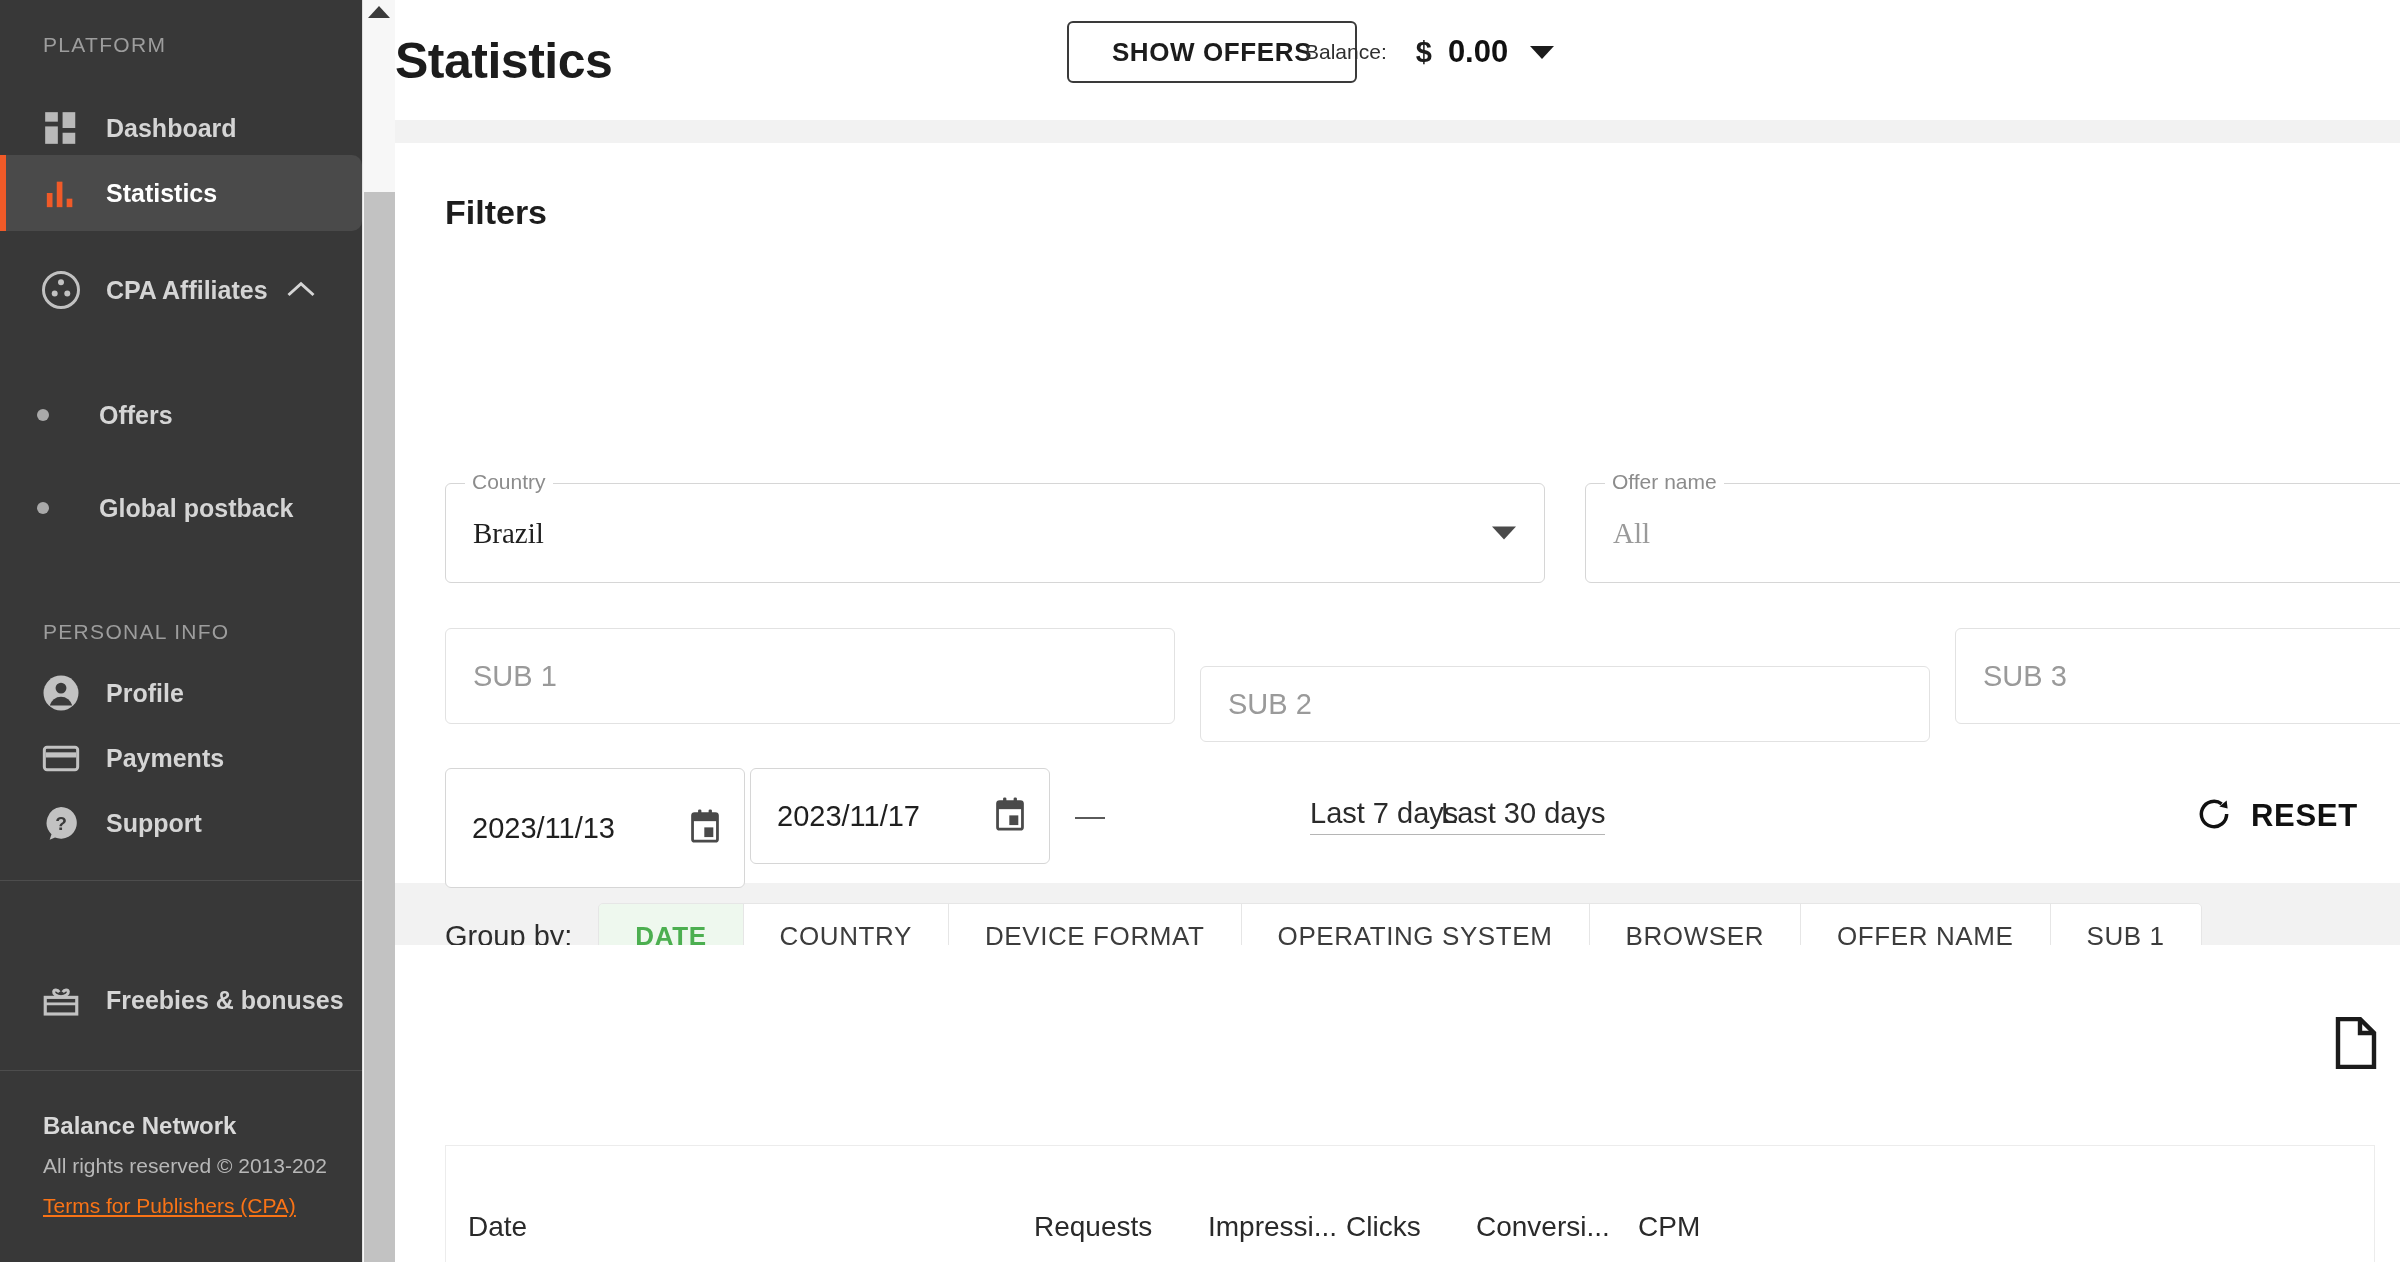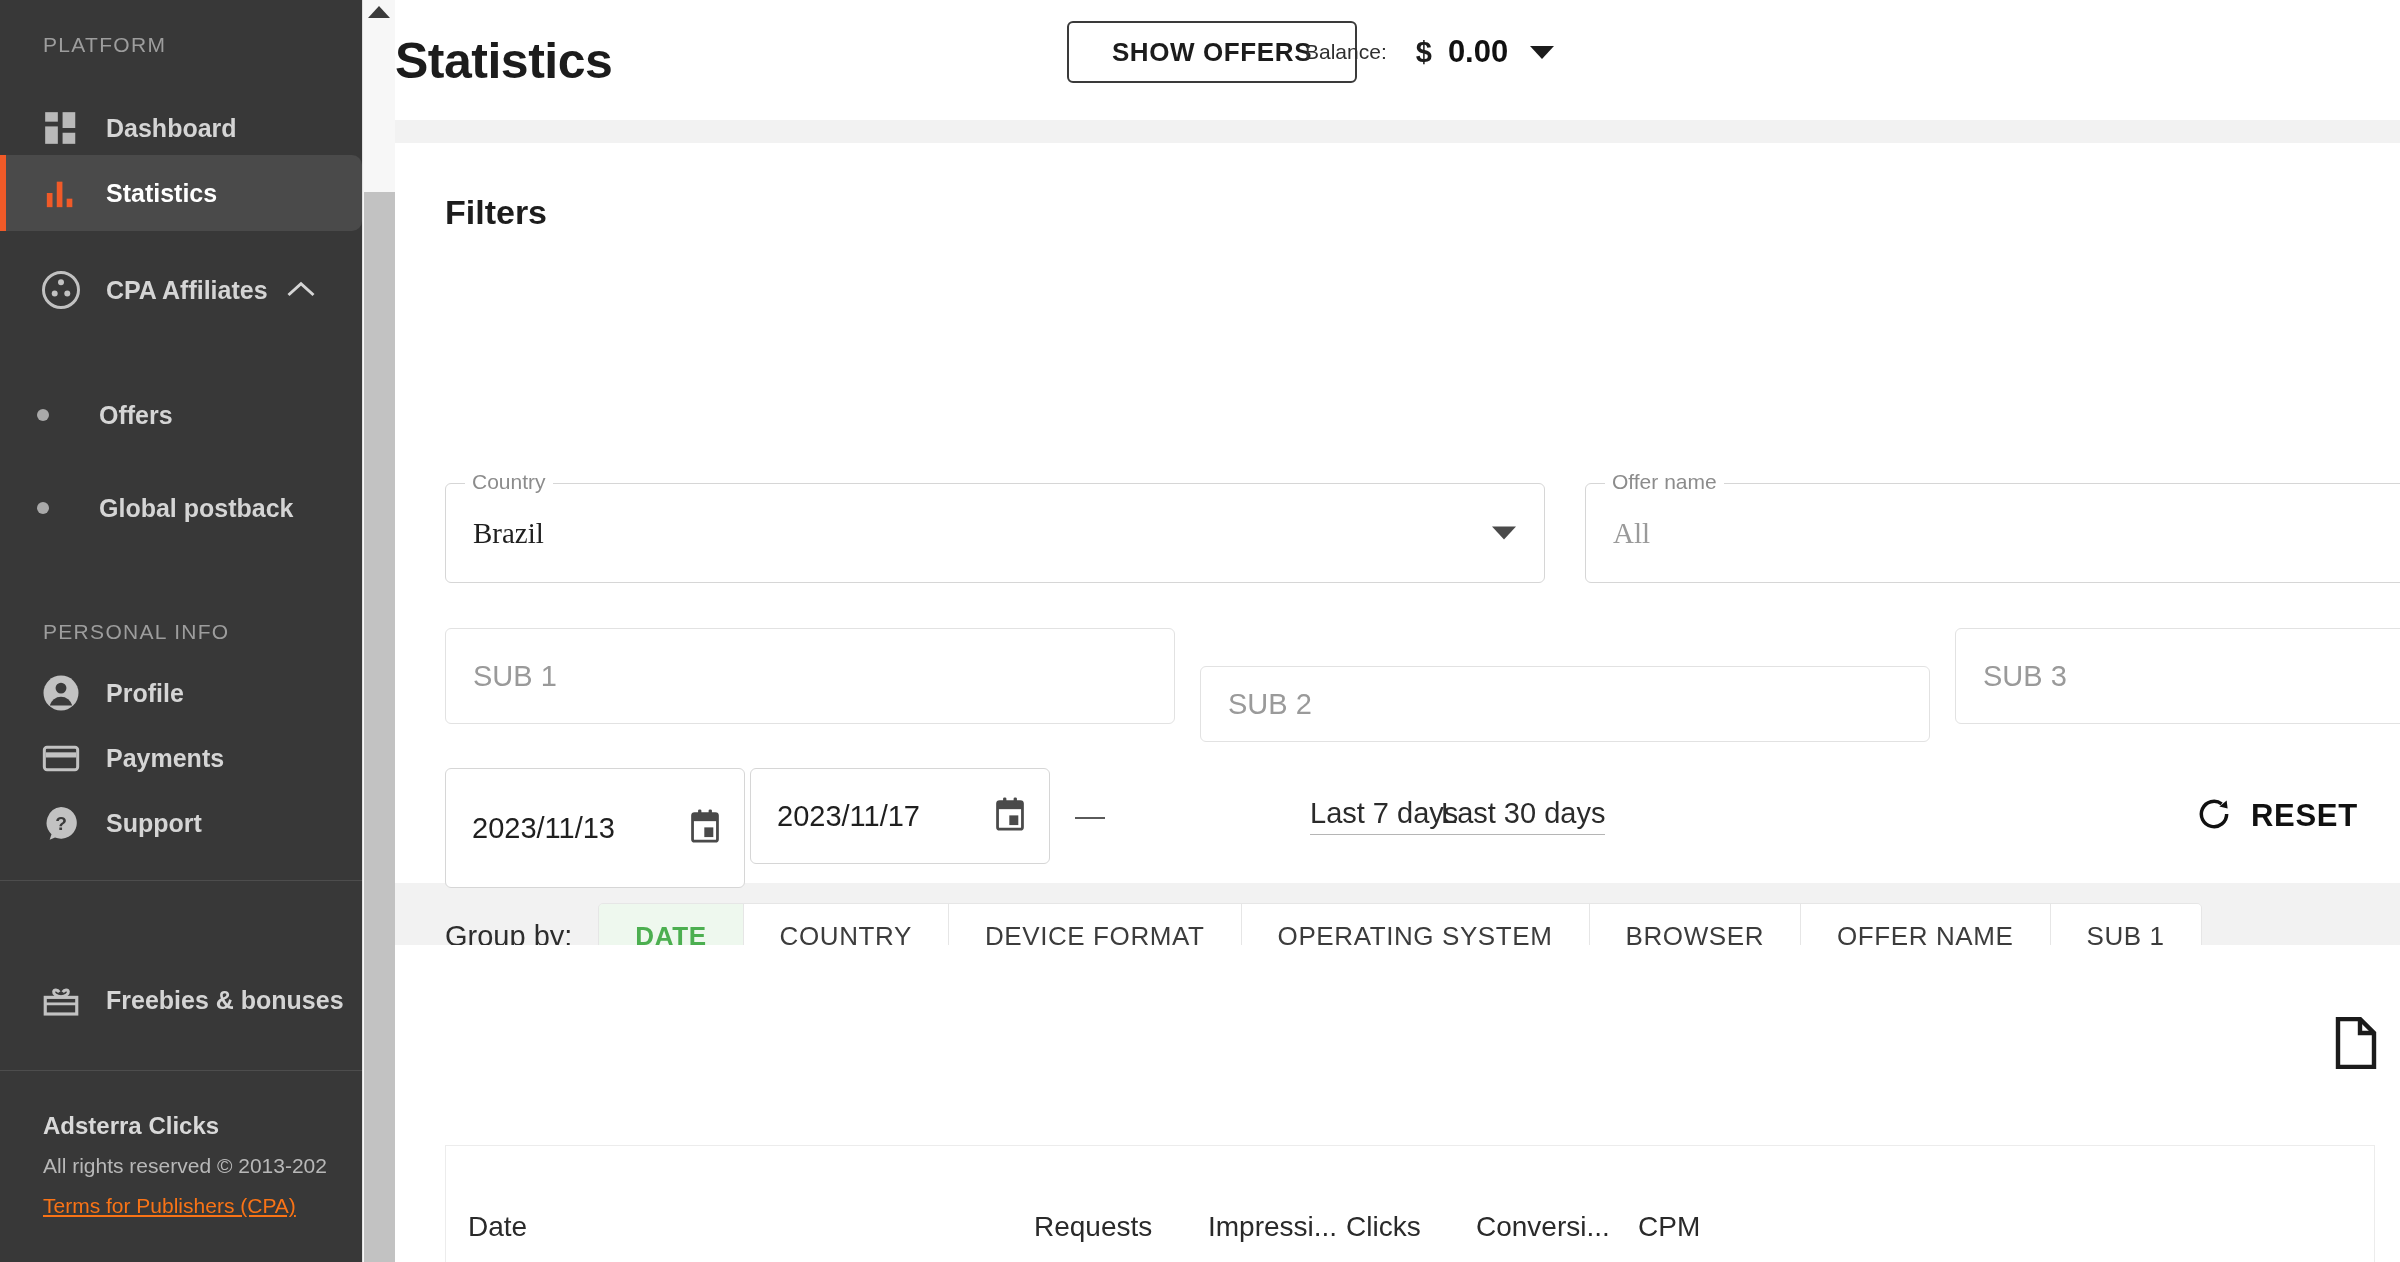--- a/index.html
+++ b/index.html
@@ -419,21 +419,21 @@
           <path d="M12 10.2c-2.5-0.2-4.4-1.5-4.2-3 0.2-1.3 2.2-1.3 3.2 0.3" fill="none" stroke="#c2c2c2" stroke-width="1.7"></path>
           <path d="M12 10.2c2.5-0.2 4.4-1.5 4.2-3-0.2-1.3-2.2-1.3-3.2 0.3" fill="none" stroke="#c2c2c2" stroke-width="1.7"></path>
         </svg>
       </span>
       <span class="lbl">Freebies &amp; bonuses</span>
     </div>
 
     <div id="divider-2"></div>
 
     <div id="side-footer">
-      <div class="fbrand">Adsterra Clicks</div>
+      <div class="fbrand">Balance Network</div>
       <div class="frights">All rights reserved © 2013-202</div>
       <div class="fterms">Terms for Publishers (CPA)</div>
     </div>
   </div>
 
   <div id="pagescroll">
     <div class="arrow-up"></div>
     <div class="thumb"></div>
   </div>
 

